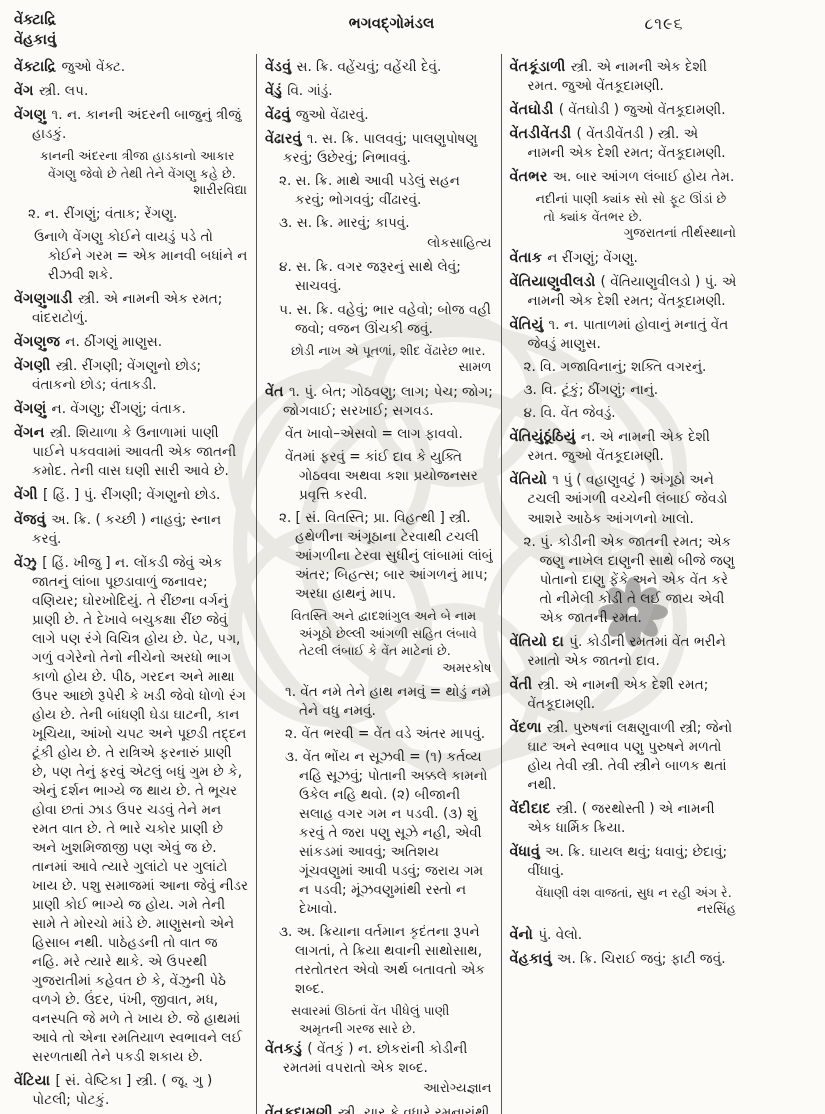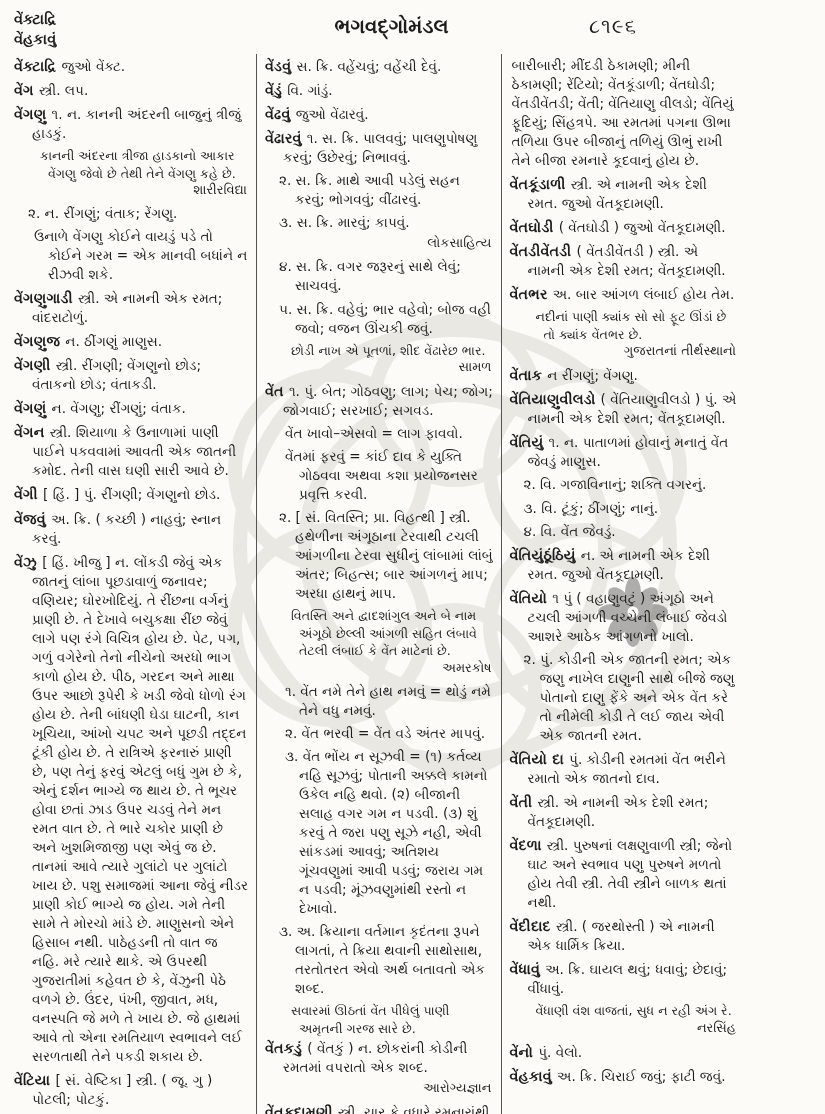--- a/index.html
+++ b/index.html
@@ -13,23 +13,23 @@
   .page{position:relative;width:755px;height:1114px;z-index:1;}
 
   
   .header{
     position:relative;display:flex;align-items:flex-start;
     padding:10px 16px 2px 14px;height:52px;box-sizing:border-box;
   }
   .guide-words{width:180px;font-weight:bold;font-size:14.5px;line-height:1.35;}
   .guide-words div{white-space:nowrap;}
   .page-title{
-    flex:1;text-align:center;font-weight:bold;font-size:20px;padding-top:4px;
+    flex:1;text-align:center;font-weight:bold;font-size:15px;padding-top:4px;
   }
-  .page-number{width:150px;text-align:left;font-size:20px;padding-top:4px;letter-spacing:1px;}
+  .page-number{width:150px;text-align:center;font-size:16px;padding-top:4px;letter-spacing:1px;}
 
   
   .columns{
     position:relative;display:flex;align-items:stretch;
     padding:2px 10px 0 12px;box-sizing:border-box;
   }
   .col{
     width:263px;box-sizing:border-box;padding:2px 7px 0 2px;
     font-size:13.6px;line-height:1.40;
   }
@@ -137,21 +137,20 @@
         <p class="blk idiom">૧. વેંત નમે તેને હાથ નમવું = થોડું નમે તેને વધુ નમવું.</p>
         <p class="blk idiom">૨. વેંત ભરવી = વેંત વડે અંતર માપવું.</p>
         <p class="blk idiom">૩. વેંત ભોંય ન સૂઝવી = (૧) કર્તવ્ય નહિ સૂઝવું; પોતાની અક્કલે કામનો ઉકેલ નહિ થવો. (૨) બીજાની સલાહ વગર ગમ ન પડવી. (૩) શું કરવું તે જરા પણુ સૂઝે નહી, એવી સાંકડમાં આવવું; અતિશય ગૂંચવણુમાં આવી પડવું; જરાય ગમ ન પડવી; મૂંઝવણુમાંથી રસ્તો ન દેખાવો.</p>
         <p class="blk sub">૩. અ. ક્રિયાના વર્તમાન કૃદંતના રૂપને લાગતાં, તે ક્રિયા થવાની સાથોસાથ, તરતોતરત એવો અર્થ બતાવતો એક શબ્દ.</p>
         <p class="blk quote">સવારમાં ઊઠતાં વેંત પીધેલું પાણી અમૃતની ગરજ સારે છે.</p>
         <p class="blk entry"><b class="hw">વેંતકડું </b>( વેંતકું ) ન. છોકરાંની કોડીની રમતમાં વપરાતો એક શબ્દ.</p>
         <p class="blk attribution">આરોગ્યજ્ઞાન</p>
         <p class="blk entry"><b class="hw">વેંતકૂદામણી </b>સ્ત્રી. ચાર કે વધારે રમનારાંથી ઊંચે કૂદવાની સાધન વિના રમાતી એ નામની એક મેદાની રમત; કૂદકૂદામણી; ગઢીફાળી;</p>
       </div>
     <div class="col">
-        <p class="blk plain">બારીબારી; મીંદડી ઠેકામણી; મીની ઠેકામણી; રેંટિયો; વેંતકૂંડાળી; વેંતઘોડી; વેંતડીવેંતડી; વેંતી; વેંતિયાણુ વીલડો; વેંતિયું ફૂદિયું; સિંહત્રપે. આ રમતમાં પગના ઊભા તળિયા ઉપર બીજાનું તળિયું ઊભું રાખી તેને બીજા રમનારે કૂદવાનું હોય છે.</p>
         <p class="blk entry"><b class="hw">વેંતકૂંડાળી </b>સ્ત્રી. એ નામની એક દેશી રમત. જુઓ વેંતકૂદામણી.</p>
         <p class="blk entry"><b class="hw">વેંતઘોડી </b>( વેંતઘોડી ) જુઓ વેંતકૂદામણી.</p>
         <p class="blk entry"><b class="hw">વેંતડીવેંતડી </b>( વેંતડીવેંતડી ) સ્ત્રી. એ નામની એક દેશી રમત; વેંતકૂદામણી.</p>
         <p class="blk entry"><b class="hw">વેંતભર </b>અ. બાર આંગળ લંબાઈ હોય તેમ.</p>
         <p class="blk quote">નદીનાં પાણી ક્યાંક સો સો ફૂટ ઊંડાં છે તો ક્યાંક વેંતભર છે.</p>
         <p class="blk attribution">ગુજરાતનાં તીર્થસ્થાનો</p>
         <p class="blk entry"><b class="hw">વેંતાક </b>ન રીંગણું; વેંગણુ.</p>
         <p class="blk entry"><b class="hw">વેંતિયાણુવીલડો </b>( વેંતિયાણુવીલડો ) પું. એ નામની એક દેશી રમત; વેંતકૂદામણી.</p>
         <p class="blk entry"><b class="hw">વેંતિયું </b>૧. ન. પાતાળમાં હોવાનું મનાતું વેંત જેવડું માણુસ.</p>
         <p class="blk sub">૨. વિ. ગજાવિનાનું; શક્તિ વગરનું.</p>

